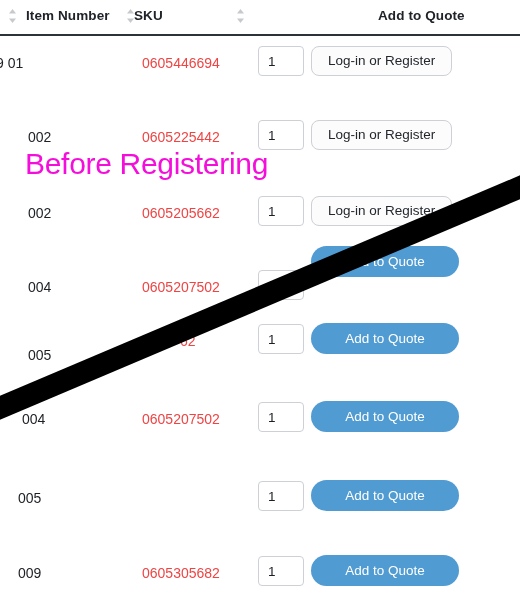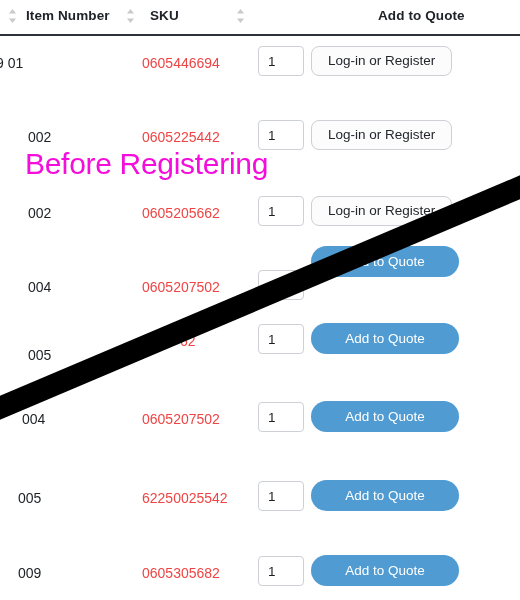--- a/index.html
+++ b/index.html
@@ -31,21 +31,21 @@
   .th-label {
     position: absolute;
     top: 8px;
     font-size: 13.5px;
     font-weight: bold;
     color: #20242a;
     letter-spacing: 0.1px;
     white-space: nowrap;
   }
   .th-item   { left: 26px; }
-  .th-sku    { left: 150px; }
+  .th-sku    { left: 134px; }
   .th-atq    { left: 378px; }
 
   .sort-icon {
     position: absolute;
     top: 8px;
     width: 9px;
     height: 16px;
     display: block;
   }
   .sort-a { left: 8px; }
@@ -215,21 +215,20 @@
 
   <div class="row" style="top:400px">
     <span class="cell-item" style="left:22px">004</span>
     <span class="cell-sku">0605207502</span>
     <input class="qty" type="text" value="1" style="">
     <div class="btn-quote">Add to Quote</div>
   </div>
 
   <div class="row" style="top:479px">
     <span class="cell-item" style="left:18px">005</span>
-    <span class="cell-sku">62250025542</span>
     <input class="qty" type="text" value="1" style="">
     <div class="btn-quote">Add to Quote</div>
   </div>
 
   <div class="row" style="top:554px">
     <span class="cell-item" style="left:18px">009</span>
     <span class="cell-sku">0605305682</span>
     <input class="qty" type="text" value="1" style="">
     <div class="btn-quote">Add to Quote</div>
   </div>

